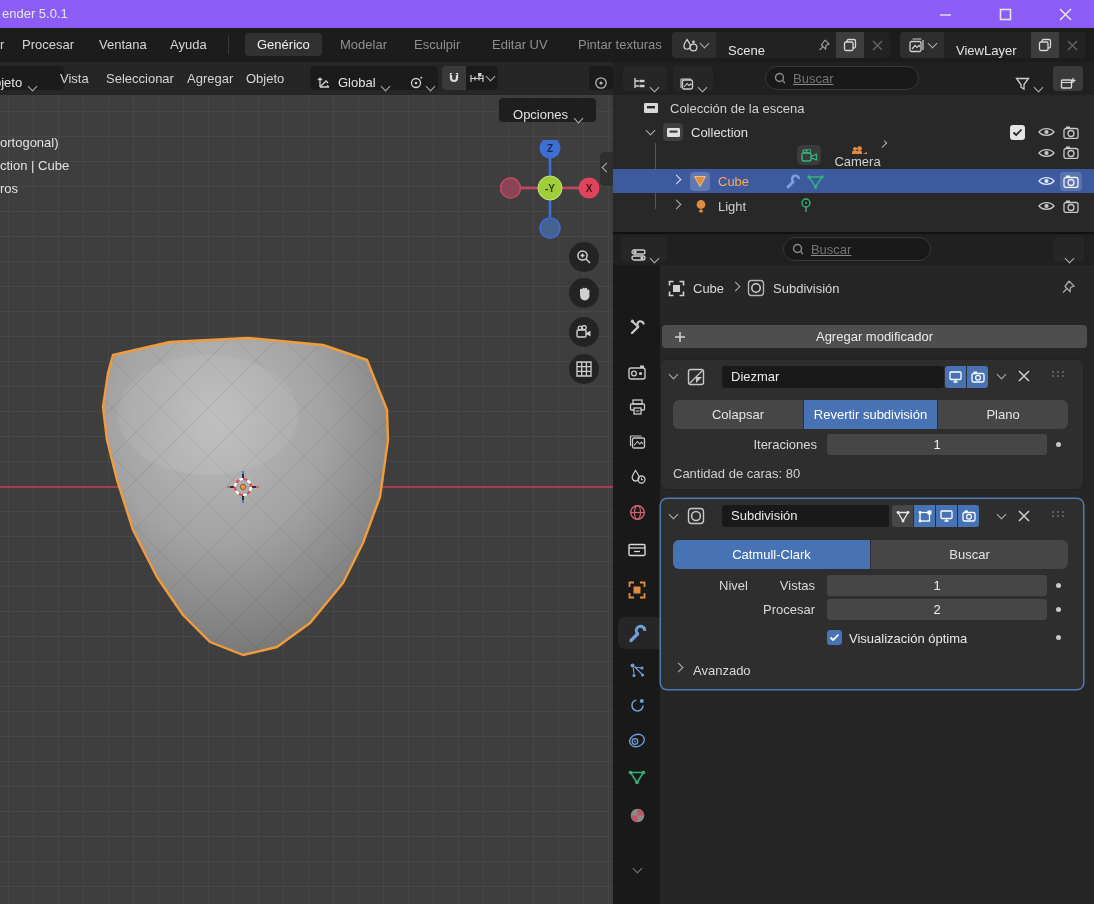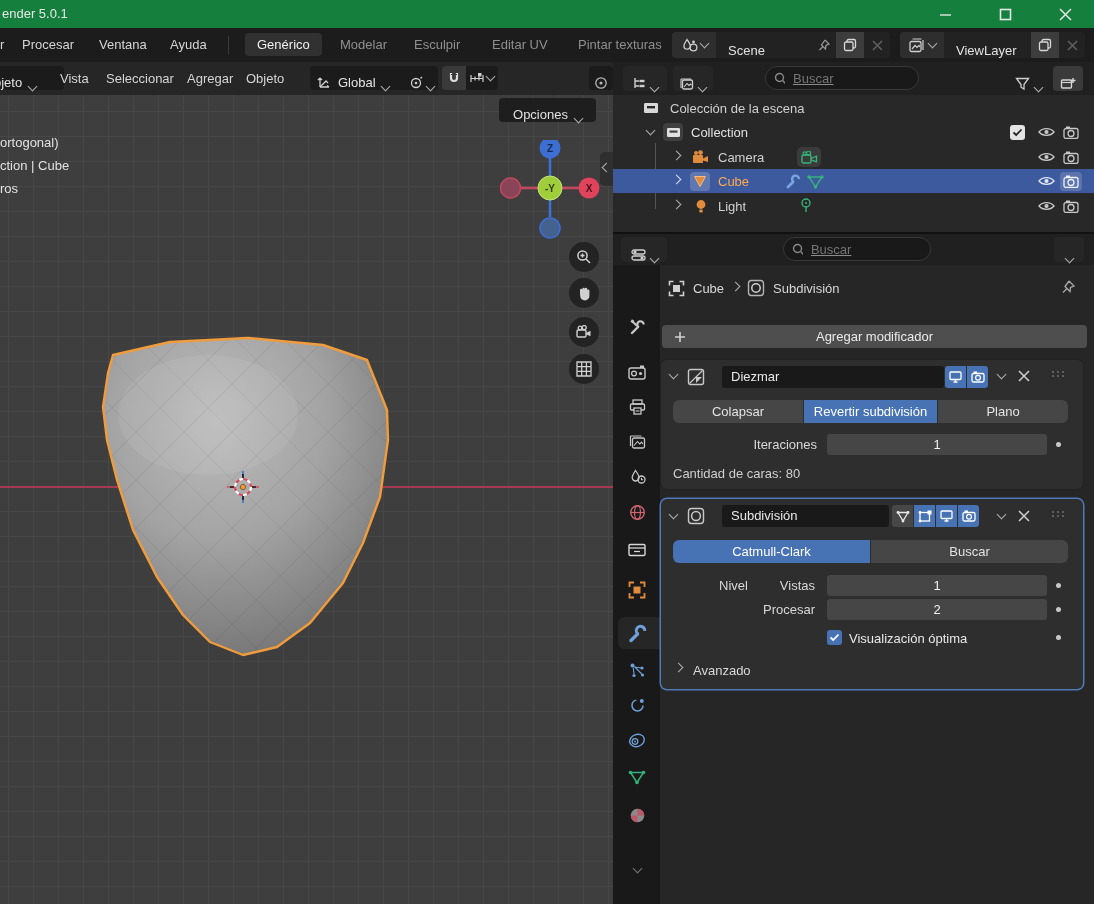--- a/index.html
+++ b/index.html
@@ -27,33 +27,33 @@
           height:22px;display:flex;align-items:center;padding:0 8px;gap:6px;text-decoration:underline;}
   .search input{background:transparent;border:none;outline:none;color:#cfcfcf;width:100%;
           font-family:"Liberation Sans",sans-serif;font-size:13px;}
   .panel{background:#2e2e2e;border-radius:6px;box-shadow:0 0 0 1px #222;}
   .namefield{background:#191919;border-radius:3px;height:22px;line-height:22px;
              padding-left:9px;color:#e8e8e8;}
   .tgl{width:21px;height:22px;background:#4772b3;}
   .tgl.gray{background:#474747;}
   .tgl.first{border-radius:3px 0 0 3px;}
   .tgl.last{border-radius:0 3px 3px 0;}
-  .seg{height:23px;background:#464646;color:#e3e3e3;display:flex;align-items:center;justify-content:center;}
+  .seg{height:29px;background:#464646;color:#e3e3e3;display:flex;align-items:center;justify-content:center;}
   .seg.active{background:#4772b3;color:#fff;}
   .vfield{height:21px;background:#464646;border-radius:3px;color:#f0f0f0;text-align:center;line-height:21px;}
   .lab{color:#d8d8d8;text-align:right;}
   .dot{width:5px;height:5px;border-radius:50%;background:#c8c8c8;}
   svg{display:block;}
 </style>
 </head>
 <body>
 
 <div id="stage">
 
-  <div class="r" style="left:0;top:0;width:1094px;height:28px;background:#15803d;">
+  <div class="r" style="left:0;top:0;width:1094px;height:28px;background:#8b5cf6;">
     <div class="r txt" style="left:2px;top:6px;color:#e6e6e6;">ender 5.0.1</div>
     <div class="r ic" style="left:928px;top:4px;width:34px;height:20px;">
       <svg width="13" height="13">
           <line x1="1" y1="7" x2="12" y2="7" stroke="#e6e6e6" stroke-width="1.4"></line>
         </svg>
     </div>
     <div class="r ic" style="left:988px;top:4px;width:34px;height:20px;">
       <svg width="13" height="13">
           <rect x="1.5" y="1.5" width="10" height="10" fill="none" stroke="#e6e6e6" stroke-width="1.6"></rect>
         </svg>
@@ -344,21 +344,21 @@
         </span>
         <span class="ic" style="position:absolute;left:449px;width:18px;height:15px;">
           <svg width="16" height="13">
               <rect x="1" y="2.5" width="14" height="10" rx="2" fill="none" stroke="#c8c8c8" stroke-width="1.3"></rect>
               <circle cx="8" cy="7.5" r="3" fill="none" stroke="#c8c8c8" stroke-width="1.3"></circle>
               <rect x="3" y="0.5" width="4" height="2" fill="#c8c8c8"></rect>
             </svg>
         </span>
       </div>
 
-      <div class="orow" style="top:50px;">
+      <div class="orow" style="top:50px;flex-direction:column;">
         <i class="cv right" style="margin-left:60px;"></i>
         <svg style="margin-left:12px;" width="18" height="14">
             <rect x="1" y="5" width="10" height="8" rx="1" fill="#e08c3e"></rect>
             <circle cx="4" cy="3" r="2" fill="#e08c3e"></circle>
             <circle cx="8.5" cy="2.6" r="2.4" fill="#e08c3e"></circle>
             <path d="M11 8.5 L16 6 V12 L11 10.5" fill="#e08c3e"></path>
           </svg>
         <span class="txt" style="margin-left:8px;color:#d0d0d0;">Camera</span>
         <span class="ic" style="position:absolute;left:184px;width:24px;height:20px;background:#3b3b3b;border-radius:5px;">
           <svg width="17" height="13">

